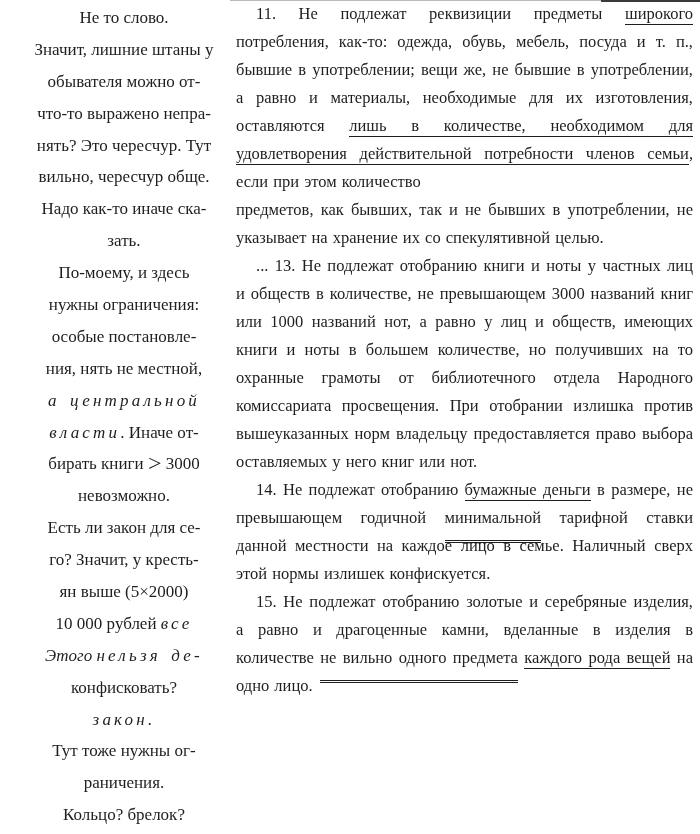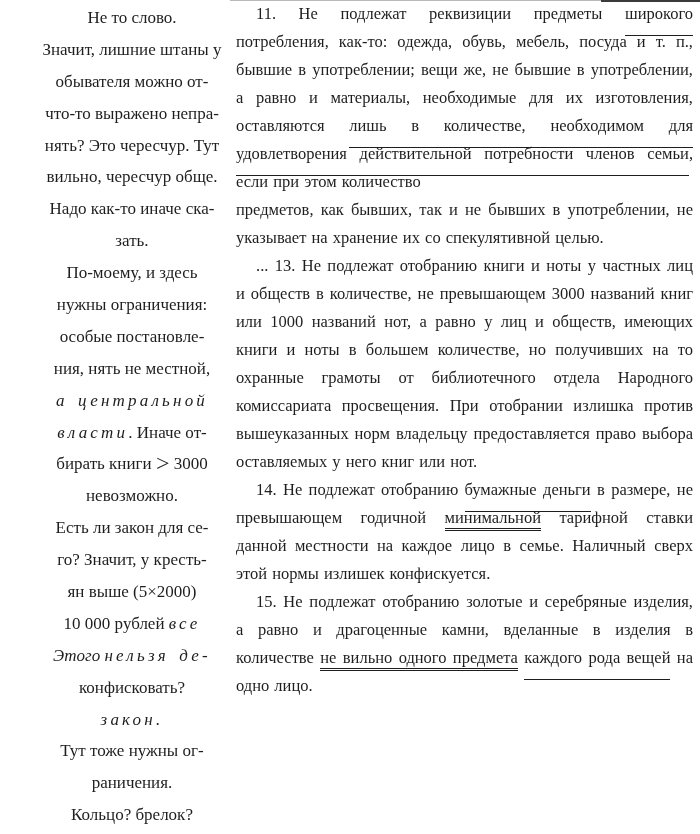--- a/index.html
+++ b/index.html
@@ -13,21 +13,21 @@
     width:700px;height:834px;
     background:var(--paper);
     color:var(--ink);
     font-family:"Liberation Serif","DejaVu Serif",serif;
     overflow:hidden;
   }
   .page{position:relative;width:700px;height:834px;overflow:hidden;}
 
   
   .margin-column{
-    position:absolute;left:22px;top:2px;width:220px;
+    position:absolute;left:14px;top:2px;width:220px;
     font-size:17px;text-align:center;
   }
   .m-line{
     height:31.9px;line-height:31.9px;
     white-space:nowrap;text-align:center;
   }
   .seg-normal{}
   .seg-italic{font-style:italic;}
   .seg-italic-spaced{font-style:italic;letter-spacing:3.2px;word-spacing:3px;}
   .seg-big{font-size:24px;line-height:0;vertical-align:-2px;}
@@ -36,22 +36,22 @@
   .body-column{
     position:absolute;left:236px;top:0;width:457px;
     font-size:16.5px;line-height:28px;
     text-align:justify;word-spacing:1px;
   }
   .body-column p{margin:0;text-indent:20px;}
   .para-11{margin-top:6px;}
   .para-13{margin-top:28px;}
   .para-14{margin-top:70px;}
   .para-15{margin-top:112px;}
-  .seg-underline{border-bottom:1px solid var(--ink);padding-bottom:12px;}
-  .seg-underline-double{border-bottom:3px double var(--ink);padding-bottom:1px;margin-top:48px;}
+  .seg-underline{border-bottom:1px solid var(--ink);padding-bottom:1px;}
+  .seg-underline-double{border-bottom:3px double var(--ink);padding-bottom:13px;margin-top:48px;}
 
   
   .top-rule-faint{position:absolute;left:230px;top:0;width:470px;height:1px;background:var(--faint);}
   .top-rule-dark{position:absolute;left:601px;top:0;width:99px;height:2px;background:var(--dark);}
 </style>
 </head>
 <body>
 
 <div class="page">
   <div class="top-rule-faint"></div>

